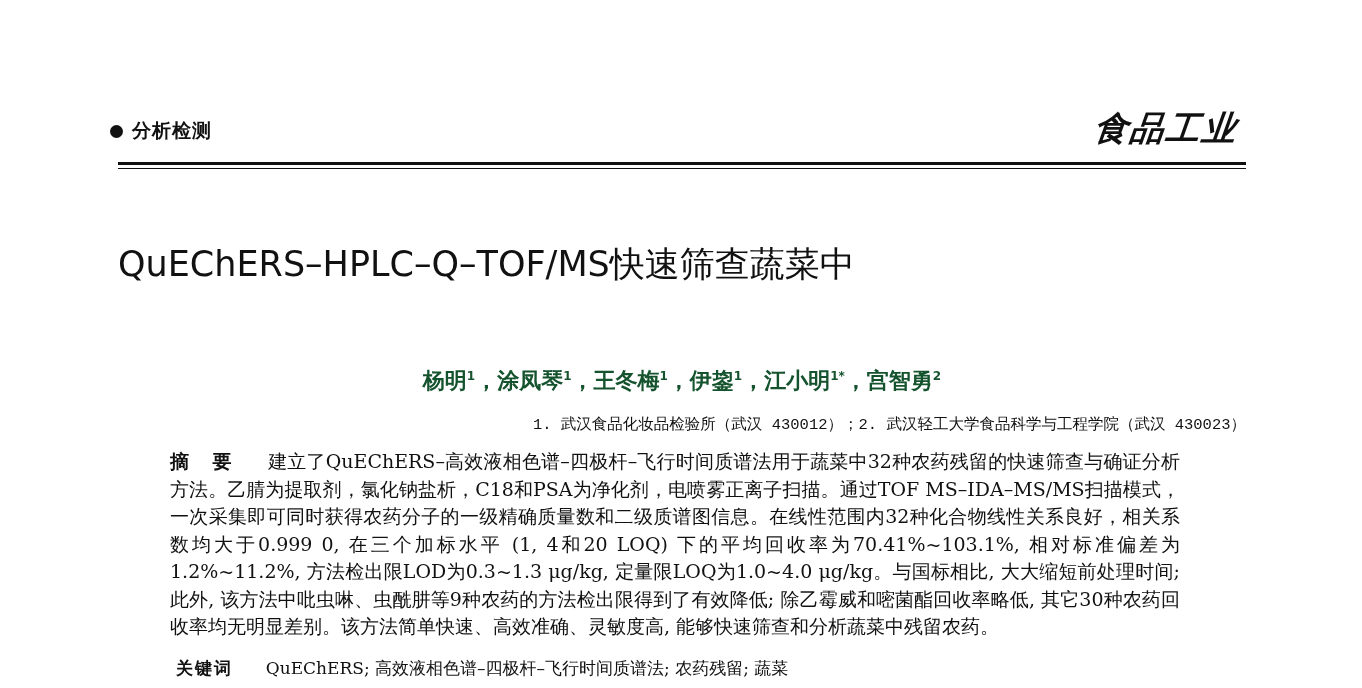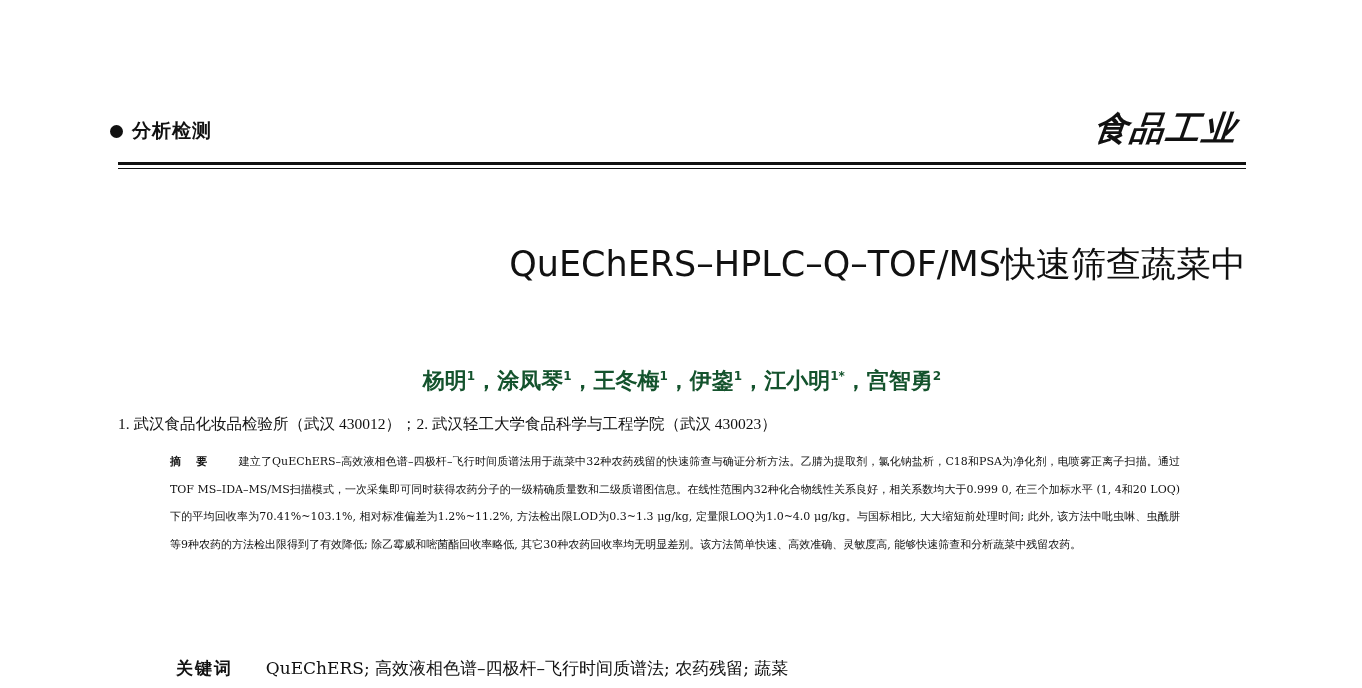--- a/index.html
+++ b/index.html
@@ -79,21 +79,21 @@
     height: 1px;
     background: #111111;
   }
 
   
   .title-block {
     position: absolute;
     left: 118px;
     top: 238px;
     width: 1128px;
-    text-align: right;
+    text-align: left;
   }
   .title-line {
     font-family: "DejaVu Sans", sans-serif;
     font-size: 35px;
     font-weight: 500;
     letter-spacing: 0px;
     line-height: 52px;
     color: #111111;
   }
 
@@ -112,34 +112,34 @@
     font-size: 12px;
     font-weight: bold;
     vertical-align: super;
   }
 
   .affiliation {
     position: absolute;
     left: 118px;
     top: 414px;
     width: 1128px;
-    text-align: left;
-    font-family: Liberation Serif, serif;
+    text-align: right;
+    font-family: Liberation Mono, monospace;
     font-size: 15.5px;
     color: #111111;
   }
 
   
   .abstract {
     position: absolute;
     left: 170px;
     top: 448px;
     width: 1010px;
     font-family: "DejaVu Serif", serif;
-    font-size: 11px;
+    font-size: 19px;
     line-height: 27.5px;
     color: #111111;
     text-align: justify;
   }
   .abstract-label,
   .keywords-label {
     font-weight: bold;
     letter-spacing: 2px;
   }
   .abstract-body {

